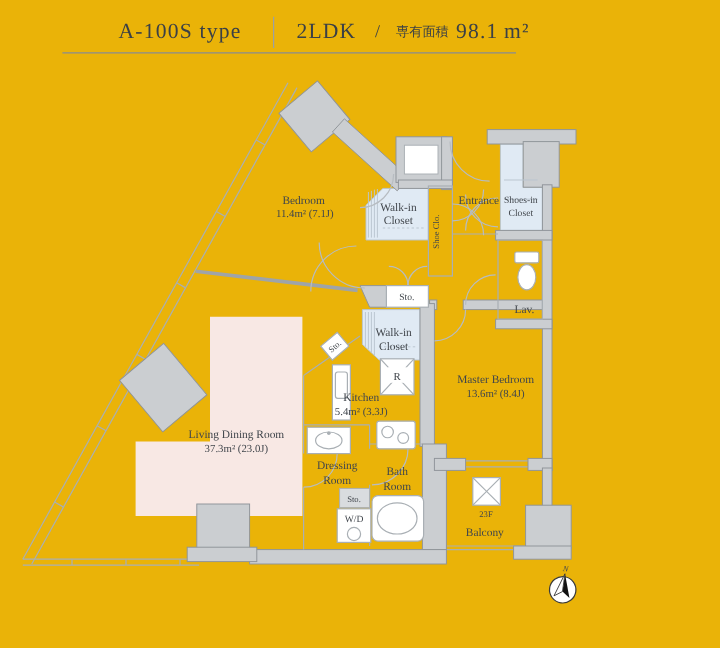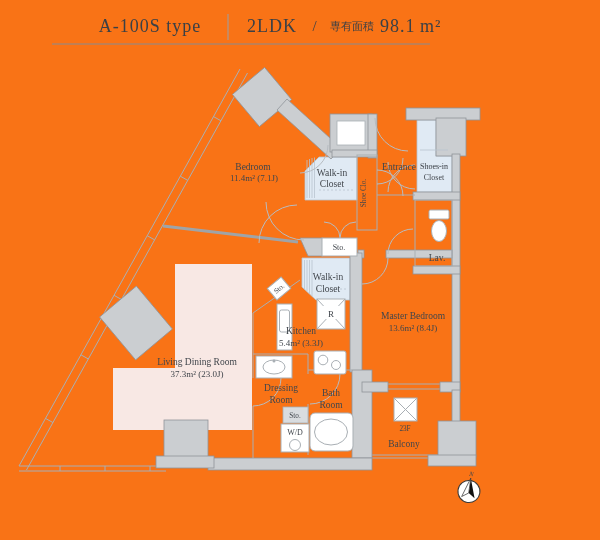--- a/index.html
+++ b/index.html
@@ -1,16 +1,16 @@
 <!DOCTYPE html>
 <html><head>
 <meta charset="utf-8">
 <style>
   html,body{margin:0;padding:0;background:#ffffff;}
-  .page{position:relative;width:600px;height:540px;background:#f97316;overflow:hidden;
+  .page{position:relative;width:600px;height:540px;background:#eab308;overflow:hidden;
         font-family:"Liberation Serif","DejaVu Serif",serif;}
   svg{display:block;}
   text{fill:#41464c;font-family:"Liberation Serif","DejaVu Serif",serif;}
   .hdr{font-size:18px;letter-spacing:1px;fill:#3b4046;}
   .hdr-small{font-size:11px;fill:#3b4046;}
   .room{font-size:9.5px;}
   .area{font-size:9px;}
   .small{font-size:8px;}
   .tiny{font-size:7.2px;}
   .wall{fill:#cbced1;stroke:#8f9499;stroke-width:0.8;}

